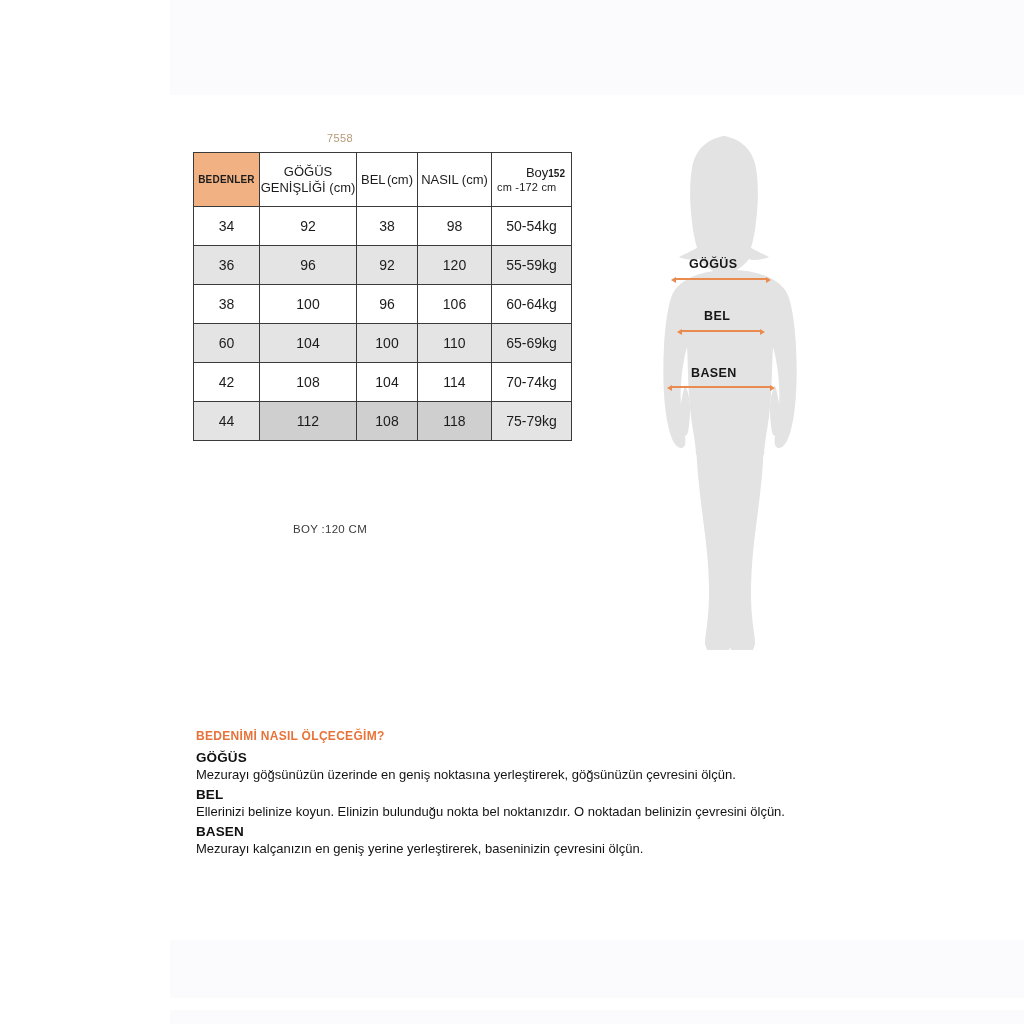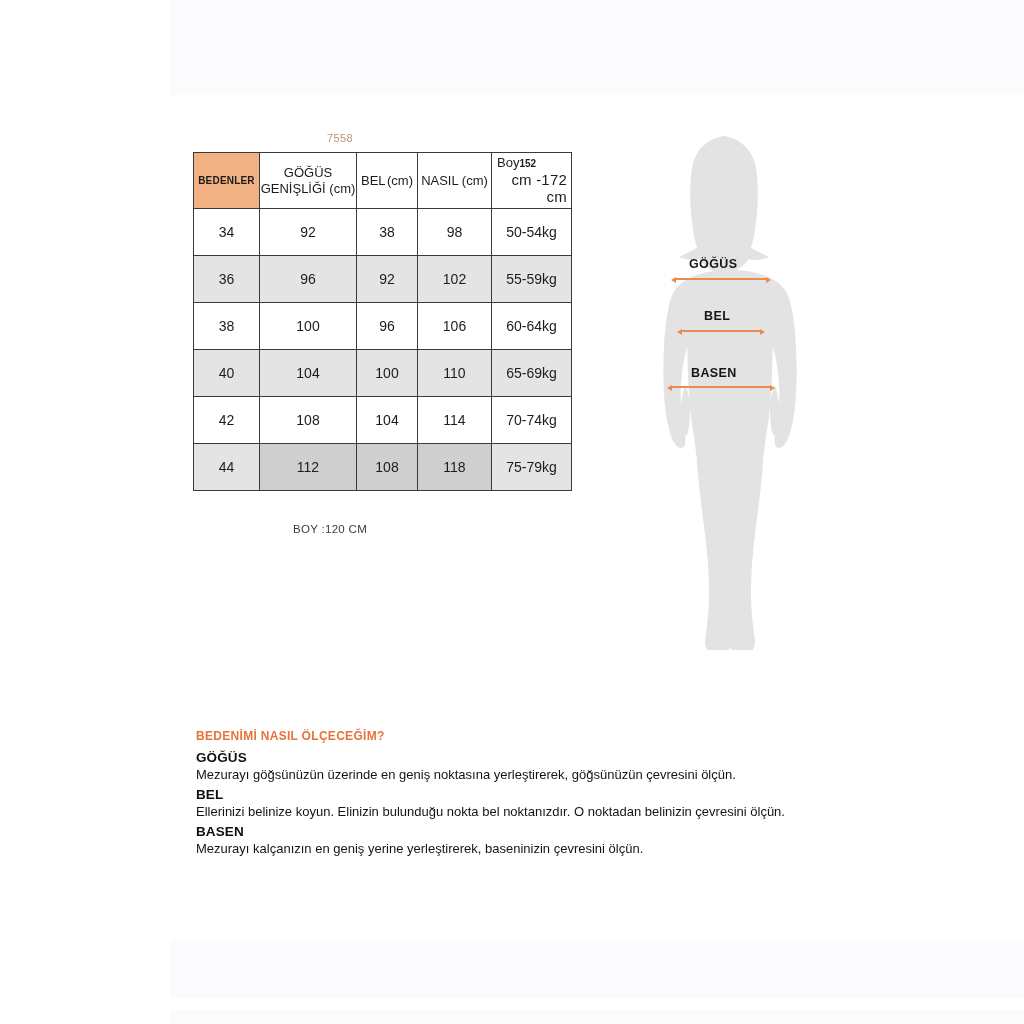--- a/index.html
+++ b/index.html
@@ -42,21 +42,21 @@
   }
   .size-table td, .size-table th {
     border: 1px solid #3a3a3a;
     text-align: center;
     vertical-align: middle;
     font-size: 14px;
     color: #1c1c1c;
     font-weight: normal;
     padding: 0;
   }
-  .size-table tr { height: 47px; }
+  .size-table tr { height: 39px; }
   .size-table tr.head-row { height: 54px; }
   .col-a { width: 66px; }
   .col-b { width: 97px; }
   .col-c { width: 61px; }
   .col-d { width: 74px; }
   .col-e { width: 80px; }
 
   th.h-bedenler {
     background: #f2b183;
     font-weight: bold;
@@ -77,27 +77,27 @@
     align-items: baseline;
   }
   th.h-basen { font-size: 13px; }
   th.h-boy {
     font-size: 13px;
     padding: 2px 4px 3px 5px;
     text-align: left;
   }
   .boy-top {
     display: flex;
-    justify-content: flex-start;
+    justify-content: flex-end;
     align-items: baseline;
   }
   .boy-top .boy-num { font-size: 10px; font-weight: bold; padding-right: 2px; }
   .boy-bot {
-    font-size: 15px;
-    text-align: right;
+    font-size: 11px;
+    text-align: left;
     margin-top: 1px;
     letter-spacing: 0.2px;
   }
 
   tr.shade td { background: #e4e4e4; }
   tr.shade-last td { background: #e4e4e4; }
   tr.shade-last td.dark { background: #cfcfcf; }
 
   
   .boy-note {
@@ -231,32 +231,32 @@
         <td>34</td>
         <td>92</td>
         <td>38</td>
         <td>98</td>
         <td>50-54kg</td>
       </tr>
       <tr class="shade">
         <td>36</td>
         <td>96</td>
         <td>92</td>
-        <td>102</td>
+        <td>120</td>
         <td>55-59kg</td>
       </tr>
       <tr>
         <td>38</td>
         <td>100</td>
         <td>96</td>
         <td>106</td>
         <td>60-64kg</td>
       </tr>
       <tr class="shade">
-        <td>40</td>
+        <td>60</td>
         <td>104</td>
         <td>100</td>
         <td>110</td>
         <td>65-69kg</td>
       </tr>
       <tr>
         <td>42</td>
         <td>108</td>
         <td>104</td>
         <td>114</td>

